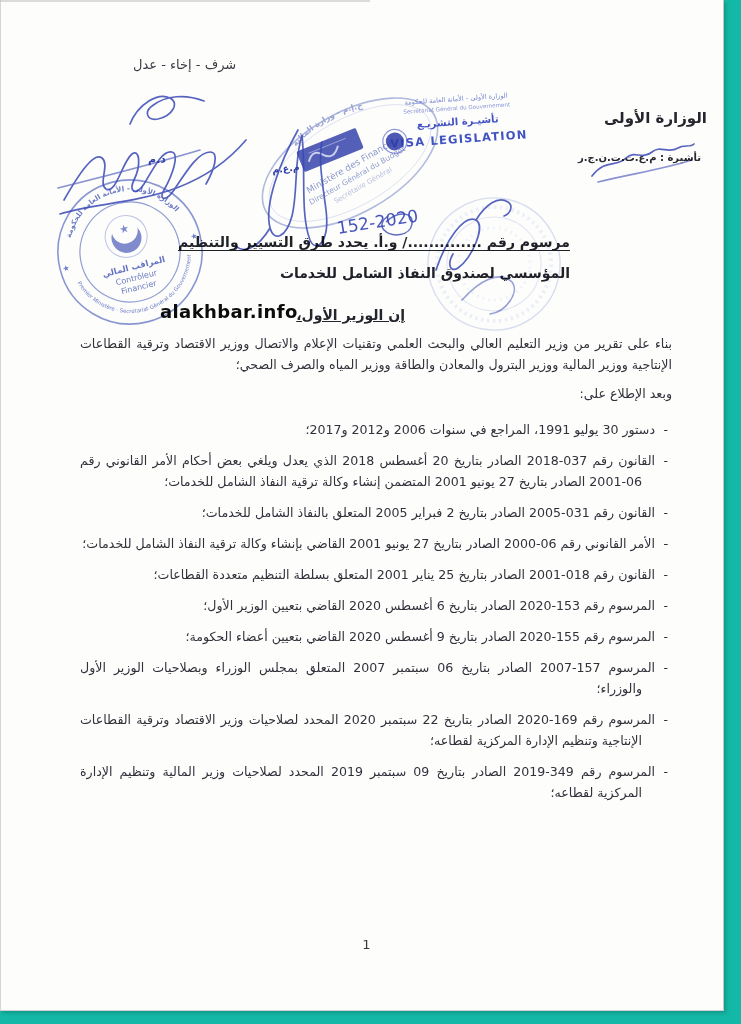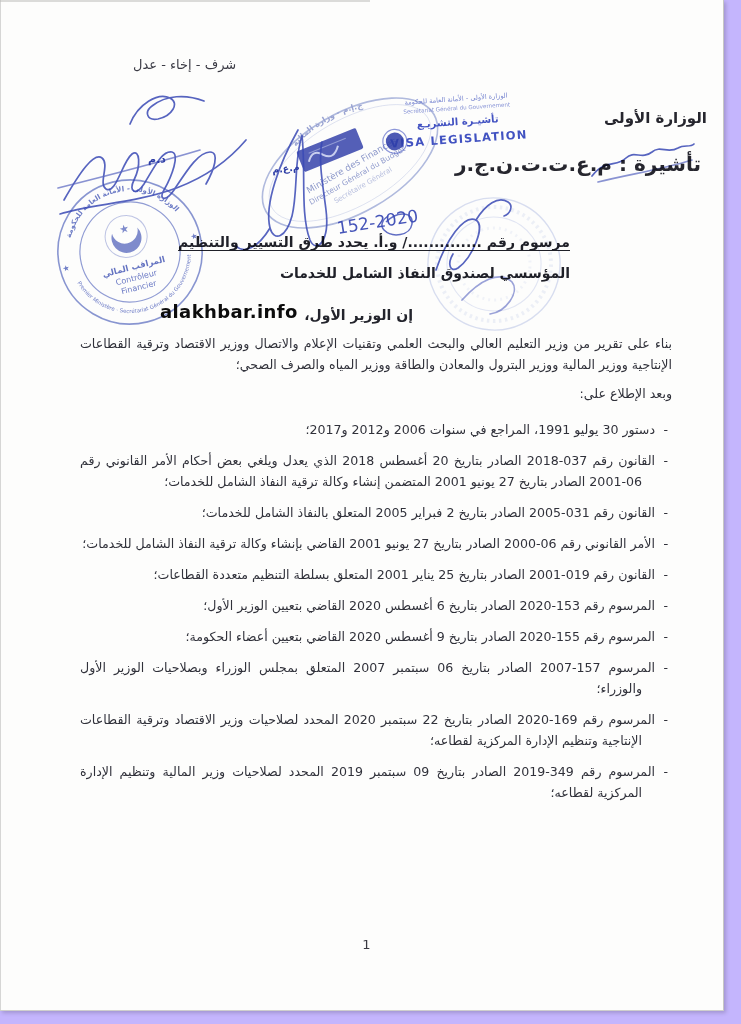--- a/index.html
+++ b/index.html
@@ -1,37 +1,37 @@
 <!DOCTYPE html>
 <html lang="ar"><head>
 <meta charset="utf-8">
 <style>
   html,body{margin:0;padding:0;}
   body{background:#e3e3e1;font-family:"DejaVu Sans",sans-serif;}
-  .stage{position:relative;width:741px;height:1024px;overflow:hidden;background:#c4b5fd;}
+  .stage{position:relative;width:741px;height:1024px;overflow:hidden;background:#14b8a6;}
   .paper{position:absolute;left:0;top:0;width:723px;height:1010px;background:#fdfdfc;
          border-right:1px solid #c6c6c4;border-bottom:1px solid #cfcfcd;
          box-shadow:2px 2px 4px rgba(0,0,0,.18);}
   .edge-top{position:absolute;left:0;top:0;width:370px;height:2px;background:#9a9a98;opacity:.35;}
   .edge-left{position:absolute;left:0;top:0;width:1px;height:1010px;background:#bdbdbb;opacity:.6;}
 
   .ar{direction:rtl;unicode-bidi:embed;}
   .abs{position:absolute;}
 
   .motto{left:133px;top:57px;font-size:13px;color:#3a3a44;}
   .republic{right:34px;top:46px;font-size:15px;font-weight:bold;color:#26262e;text-align:right;}
   .ministry{right:34px;top:85px;font-size:15px;font-weight:bold;color:#26262e;text-align:right;margin-top:24px;}
-  .visa-line{right:40px;top:152px;font-size:20px;font-weight:bold;color:#26262e;text-align:center;}
+  .visa-line{right:40px;top:152px;font-size:10px;font-weight:bold;color:#26262e;text-align:center;}
 
   .title-block{left:140px;top:234px;width:430px;text-align:right;color:#1f2028;}
   .title-line1{font-size:14px;font-weight:bold;text-decoration:underline;text-underline-offset:3px;}
   .title-line2{font-size:14px;font-weight:bold;margin-top:15px;}
 
   .watermark{left:160px;top:301px;font-size:18px;font-weight:bold;color:#0c0c0c;letter-spacing:.4px;}
-  .salutation{right:328px;top:307px;font-size:14px;font-weight:bold;color:#23242c;}
+  .salutation{right:336px;top:307px;font-size:14px;font-weight:bold;color:#23242c;text-decoration:underline;}
 
   .body-text{left:80px;right:69px;top:333px;font-size:12.6px;line-height:21px;color:#30313a;text-align:justify;}
   .intro{margin:0;}
   .after-review{margin-top:8px;}
   .ref-list{margin-top:15px;}
   .ref-item{position:relative;padding-right:30px;margin-bottom:10px;text-indent:-13px;text-align:justify;}
   .ref-item .dash{position:absolute;right:4px;top:0;text-indent:0;}
 
   .page-number{left:0;top:937px;width:733px;text-align:center;font-size:13px;color:#3a3a42;}
 
@@ -81,21 +81,21 @@
           <span class="dash">-</span>
         </div>
 
         <div class="ref-item">
           <span class="dash">-</span>
           <span class="txt">الأمر القانوني رقم 06-2000 الصادر بتاريخ 27 يونيو 2001 القاضي بإنشاء وكالة ترقية النفاذ الشامل للخدمات؛</span>
         </div>
 
         <div class="ref-item">
           <span class="dash">-</span>
-          <span class="txt">القانون رقم 019-2001 الصادر بتاريخ 25 يناير 2001 المتعلق بسلطة التنظيم متعددة القطاعات؛</span>
+          <span class="txt">القانون رقم 018-2001 الصادر بتاريخ 25 يناير 2001 المتعلق بسلطة التنظيم متعددة القطاعات؛</span>
         </div>
 
         <div class="ref-item">
           <span class="dash">-</span>
           <span class="txt">المرسوم رقم 153-2020 الصادر بتاريخ 6 أغسطس 2020 القاضي بتعيين الوزير الأول؛</span>
         </div>
 
         <div class="ref-item">
           <span class="dash">-</span>
           <span class="txt">المرسوم رقم 155-2020 الصادر بتاريخ 9 أغسطس 2020 القاضي بتعيين أعضاء الحكومة؛</span>

